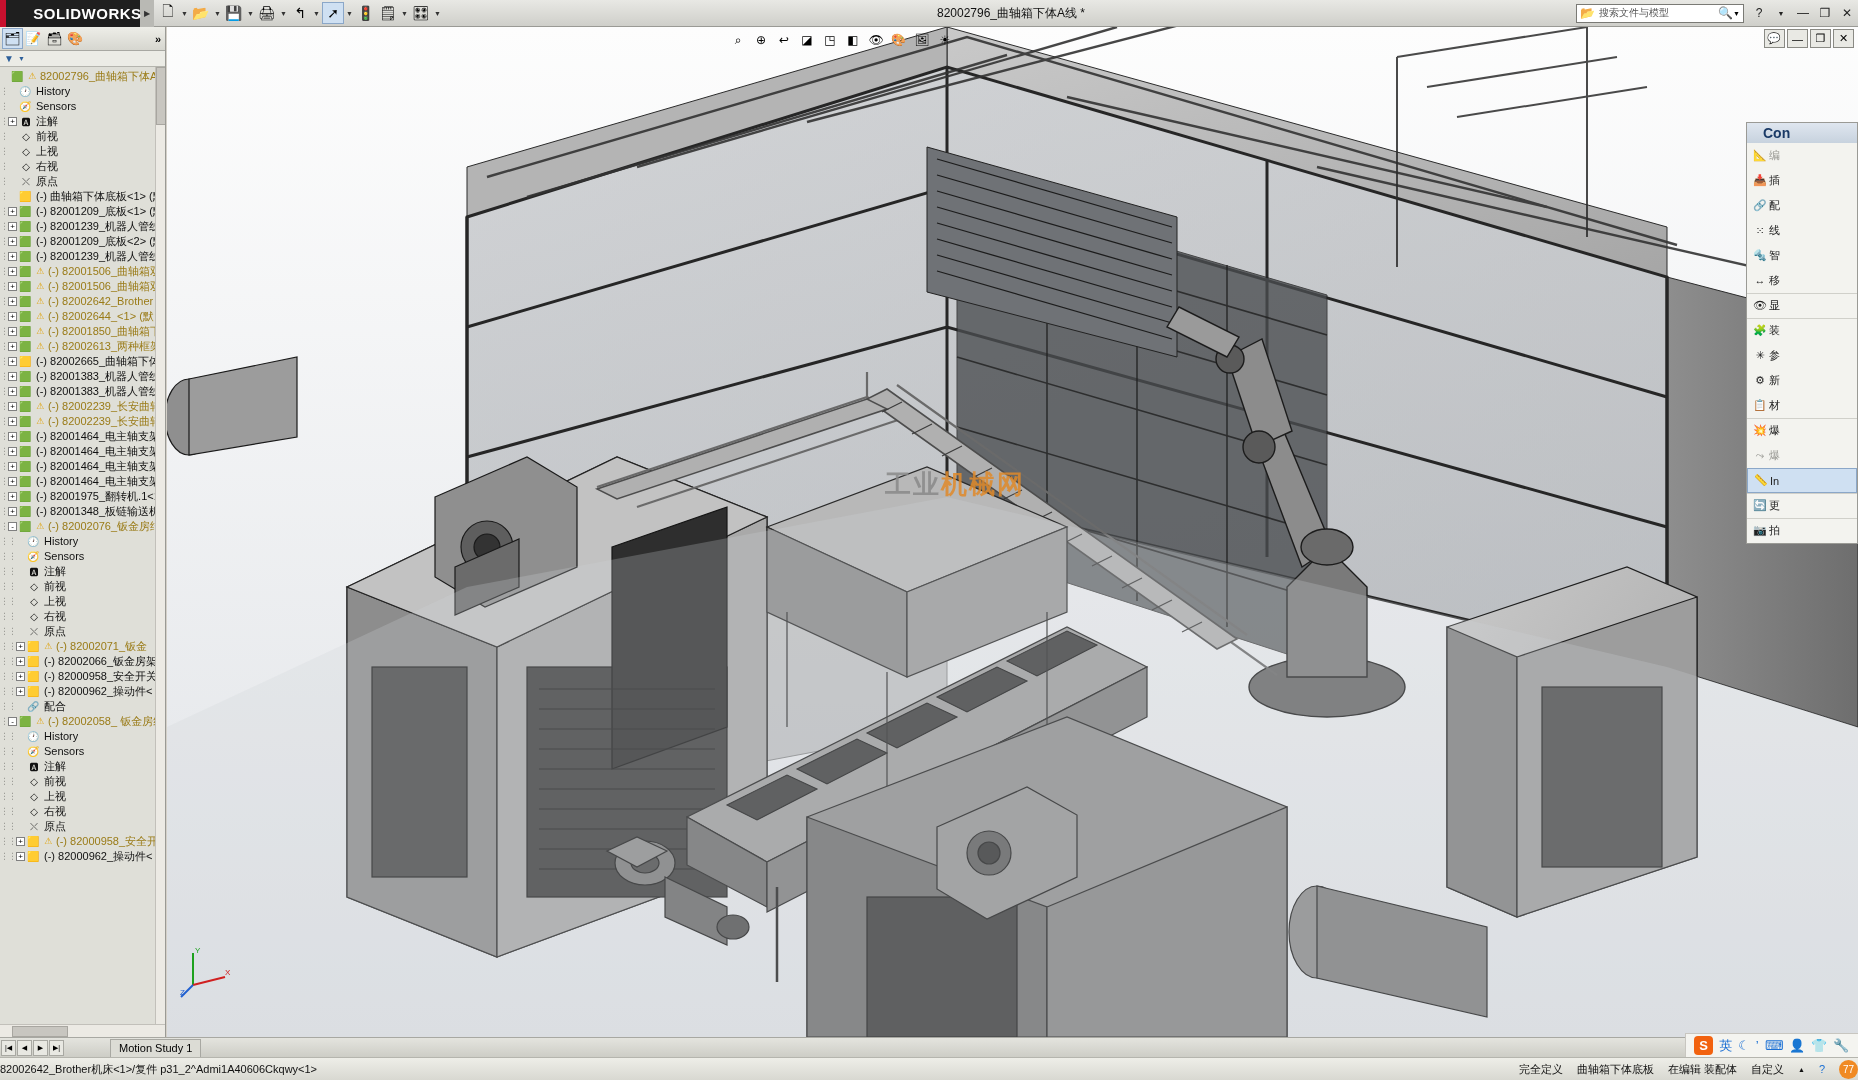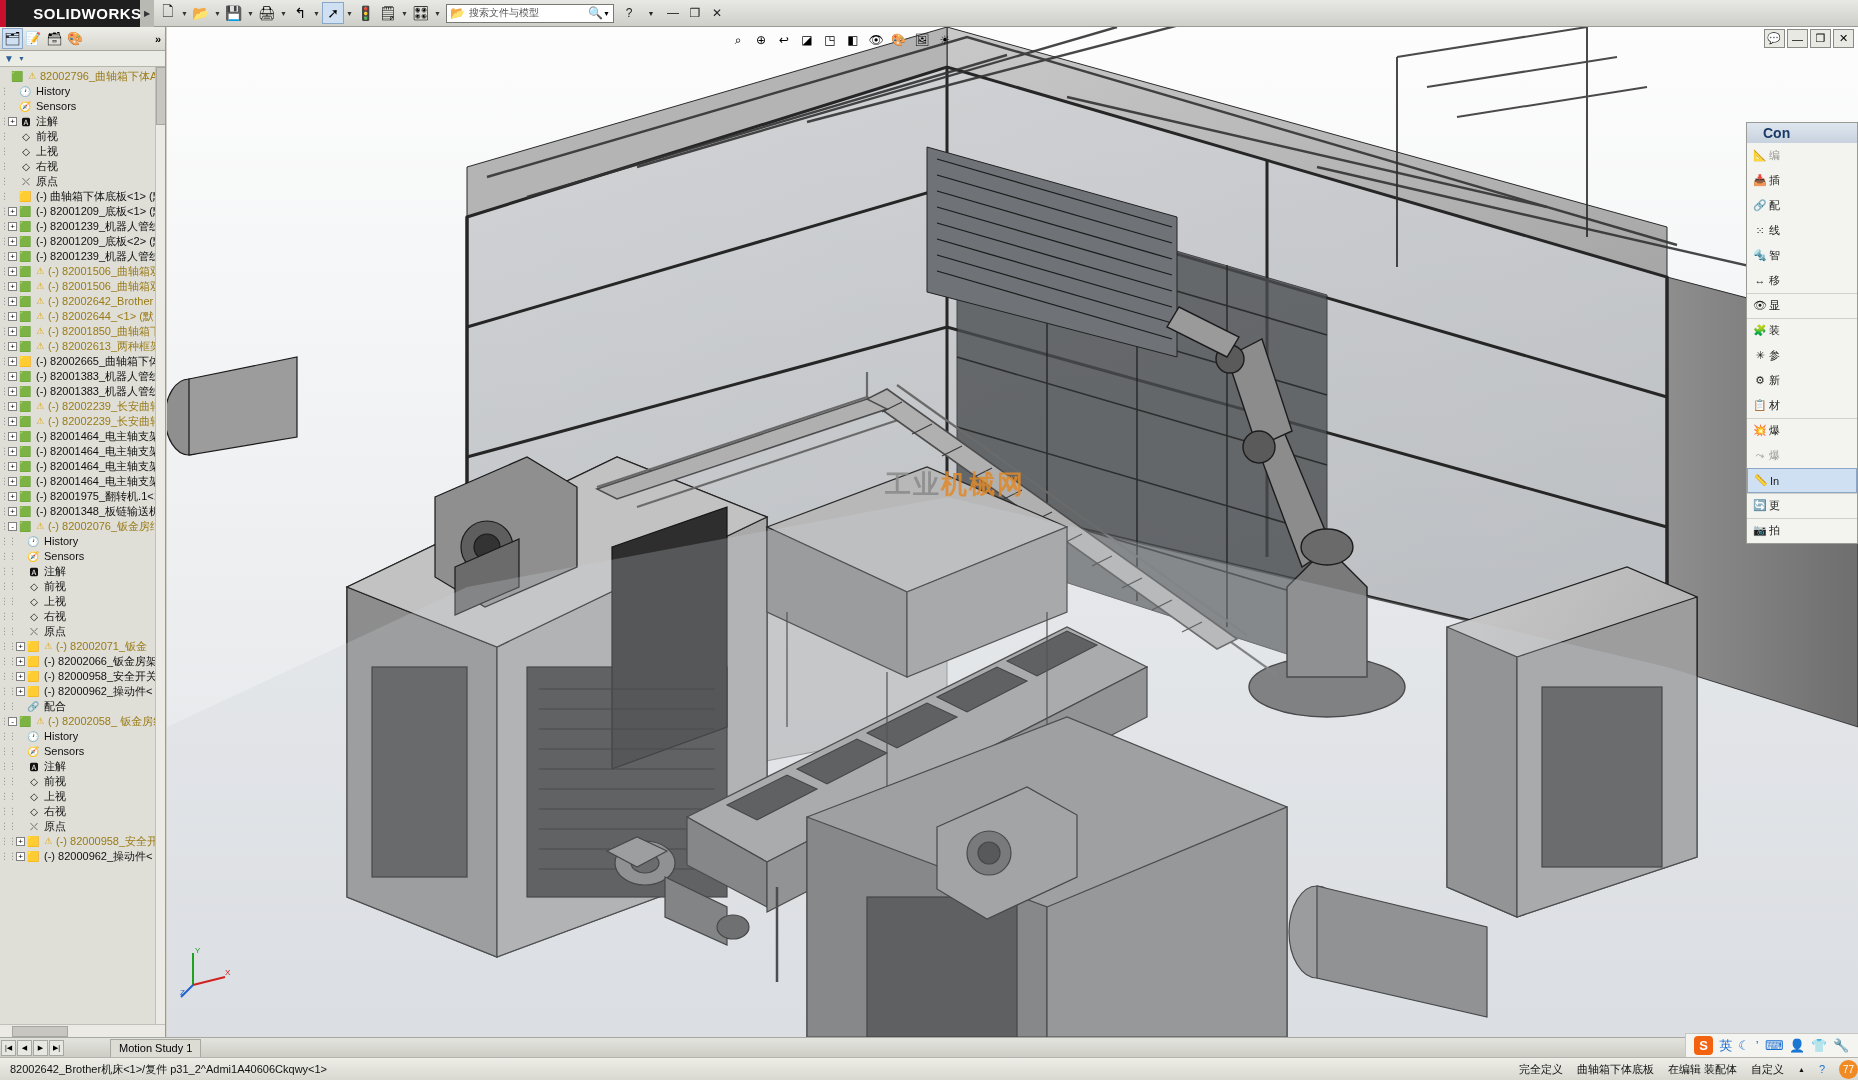--- a/index.html
+++ b/index.html
@@ -98,21 +98,21 @@
     background:linear-gradient(#e4e4de,#cdcdc6); border-top:1px solid #a8a8a2;
     display:flex; align-items:center; }
   .navbtn{ width:15px; height:16px; border:1px solid #a8a8a2; background:#e8e8e2;
     display:flex; align-items:center; justify-content:center; font-size:7px; margin-left:1px; }
   .dtab{ height:18px; padding:0 8px; display:flex; align-items:center; font-size:11px;
     border:1px solid #a8a8a2; border-bottom:none; background:#dcdcd5; margin-left:3px; }
   .dtab.active{ background:#f2f2ec; font-weight:normal;margin-top:36px; }
   #statusbar{ position:absolute; left:0; bottom:0; width:1858px; height:23px;
     background:linear-gradient(#eeeee8,#d8d8d1); border-top:1px solid #b5b5ae;
     display:flex; align-items:center; font-size:11px; color:#111; }
-  #statusbar .left{ padding-left:10px; }
+  #statusbar .left{ padding-left:0; }
   #statusbar .right{ margin-left:auto; display:flex; align-items:center; gap:14px;
     padding-right:0; }
   #ime{ position:absolute; right:0; bottom:23px; height:24px; display:flex;
     align-items:center; gap:6px; padding:0 8px; background:#f4f4f0;
     border-top:1px solid #c8c6c0; border-left:1px solid #c8c6c0; z-index:9; }
   #ime .sg{ width:19px; height:19px; background:#f2620f; color:#fff; border-radius:4px;
     display:flex; align-items:center; justify-content:center; font-weight:bold; font-size:13px; }
   #ime .bi{ color:#1a6fd4; font-size:13px; }
   .badge77{ width:19px; height:19px; border-radius:50%; background:#f08a24; color:#fff;
     font-size:10px; display:flex; align-items:center; justify-content:center; }
@@ -141,20 +141,21 @@
     <div class="tb-caret">▼</div>
     <div class="tb-btn sel">➚</div>
     <div class="tb-caret">▼</div>
     <div class="tb-btn">🚦</div>
     <div class="tb-btn">🗒</div>
     <div class="tb-caret">▼</div>
     <div class="tb-btn">🎛</div>
     <div class="tb-caret">▼</div>
   </div>
 
+  <div id="doc-title">82002796_曲轴箱下体A线 *</div>
 
   <div id="search-box">
     <span>📂</span>
     <span class="ph">搜索文件与模型</span>
     <span>🔍</span>
     <span style="font-size:7px">▼</span>
   </div>
   <div class="win-btn">?</div>
   <div class="win-btn" style="font-size:7px">▼</div>
   <div class="win-btn">—</div>

